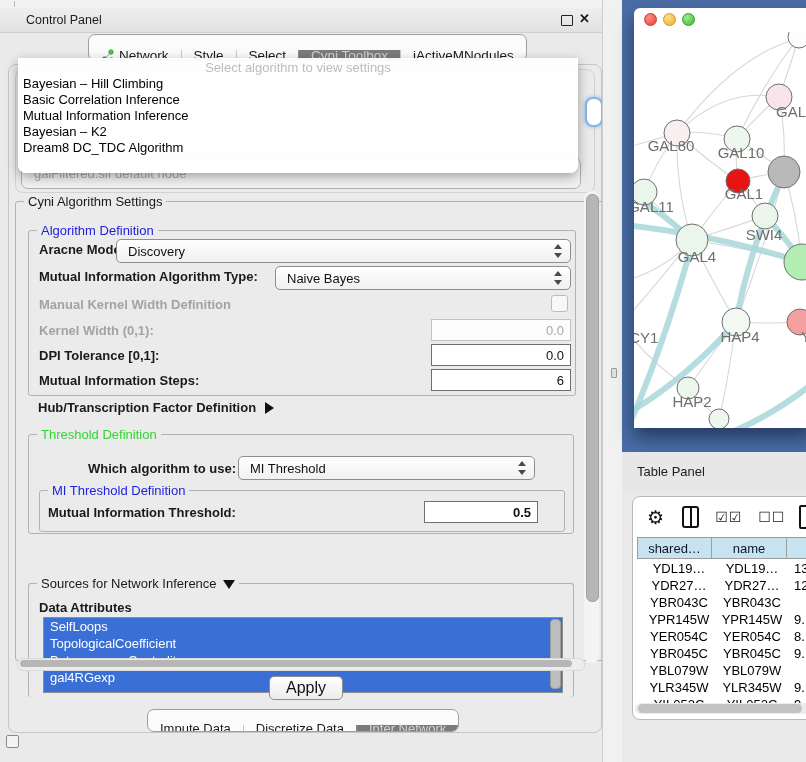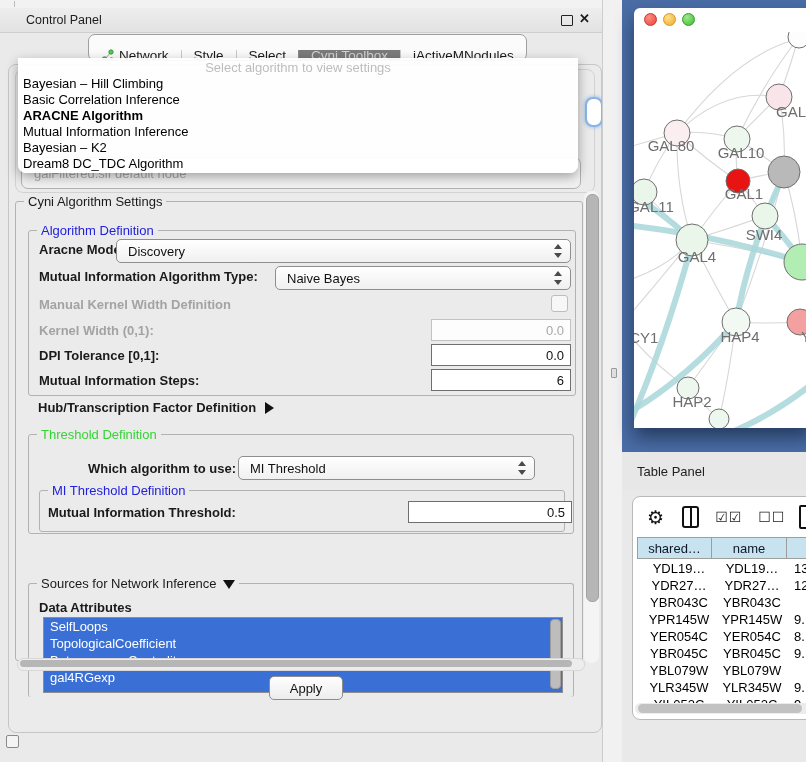--- a/index.html
+++ b/index.html
@@ -79,21 +79,21 @@
   #attr-list::after{content:"";display:block;height:8px;background:var(--selection-blue,#3a6fd6);}
   #attr-vscroll{left:521px;top:35px;width:9px;height:68px;border-radius:4px;background:#bdbdbd;border:1px solid #9e9e9e;}
 
   
   #settings-vscroll-track{left:575px;top:126px;width:15px;height:472px;background:#f4f4f4;border-radius:7px;}
   #settings-vscroll-thumb{left:2px;top:3px;width:11px;height:406px;background:#b6b6b6;border:1px solid #a2a2a2;border-radius:6px;position:absolute;}
   #hscroll-track{left:8px;top:593px;width:566px;height:11px;background:#ededed;border:1px solid #d8d8d8;border-radius:6px;}
   #hscroll-thumb{left:2px;top:1px;width:552px;height:7px;background:#b6b6b6;border-radius:4px;position:absolute;}
 
   #apply-btn{left:260px;top:611px;width:72px;height:22px;border:1px solid #8e8e8e;border-radius:5px;
-             background:linear-gradient(#ffffff,#ececec);font-size:13px;color:#111;
+             background:linear-gradient(#ffffff,#ececec);font-size:16px;color:#111;
              display:flex;align-items:center;justify-content:center;}
 
   #mini-icon{left:6px;top:735px;width:11px;height:11px;border:1px solid #8a8a8a;border-radius:2px;background:#f4f4f4;}
 
   
   #algo-dropdown{left:18px;top:58px;width:560px;height:115px;background:rgba(255,255,255,0.94);
                  border-radius:0 0 8px 8px;box-shadow:0 4px 12px rgba(0,0,0,0.35);z-index:50;}
   #dd-placeholder{height:16px;margin-top:2px;text-align:center;font-size:13px;color:#bdbdbd;}
   .dd-item{height:16px;line-height:16px;padding-left:5px;font-size:13px;color:#000;white-space:nowrap;}
   .dd-item.bold{font-weight:bold;}
@@ -183,21 +183,21 @@
   <div class="abs" id="outer-panel">
 
     <div class="abs" id="ghost-panel"></div>
     <div class="abs ghost-text" id="ghost-inference">Inference Algorithm</div>
     <div class="abs" id="ghost-focus"></div>
     <div class="abs ghost-text" id="ghost-tabledata">Table Data</div>
     <div class="abs" id="network-combo">
       <span>galFiltered.sif default node</span>
     </div>
 
-    <div class="groupbox" id="settings-group" style="left:6px;top:136px;width:566px;height:458px;">
+    <div class="groupbox" id="settings-group" style="left:6px;top:136px;width:566px;height:458px;padding-left:24px;">
       <span class="gb-label">Cyni Algorithm Settings</span>
 
       <div class="groupbox" style="left:12px;top:28px;width:546px;height:164px;">
         <span class="gb-label blue">Algorithm Definition</span>
 
         <span class="flabel" style="left:10px;top:11px;">Aracne Mode:</span>
         <div class="combo" style="left:87px;top:8px;width:455px;">
           <span class="val">Discovery</span>
           <span class="spinner"></span>
         </div>
@@ -230,21 +230,21 @@
 
         <span class="flabel" style="left:59px;top:26px;">Which algorithm to use:</span>
         <div class="combo" style="left:209px;top:21px;width:297px;">
           <span class="val">MI Threshold</span>
           <span class="spinner"></span>
         </div>
 
         <div class="groupbox" style="left:10px;top:55px;width:524px;height:40px;">
           <span class="gb-label blue">MI Threshold Definition</span>
           <span class="flabel" style="left:8px;top:14px;">Mutual Information Threshold:</span>
-          <div class="tfield" style="left:368px;top:10px;width:164px;">0.5</div>
+          <div class="tfield" style="left:384px;top:10px;width:114px;font-weight:bold;">0.5</div>
         </div>
       </div>
 
       <div class="groupbox" style="left:12px;top:345px;width:544px;height:113px;border-bottom:none;margin-top:36px;">
         <span class="gb-label"><span>Sources for Network Inference</span><span class="tri-down"></span></span>
         <span class="flabel" style="left:10px;top:16px;">Data Attributes</span>
         <div class="abs" id="attr-list">
           <div class="attr-item">SelfLoops</div>
           <div class="attr-item">TopologicalCoefficient</div>
           <div class="attr-item">BetweennessCentrality</div>
@@ -256,27 +256,37 @@
 
     <div class="abs" id="settings-vscroll-track">
       <div id="settings-vscroll-thumb"></div>
     </div>
     <div class="abs" id="hscroll-track">
       <div id="hscroll-thumb"></div>
     </div>
 
     <div class="abs" id="apply-btn">Apply</div>
 
+    <div class="tabbar abs" id="bottom-tabs" style="position:absolute;left:138px;top:644px;height:21px;">
+      <div class="tab">
+          <span>Impute Data</span>
+        </div>
+      <div class="tab">
+          <span>Discretize Data</span>
+        </div>
+      <div class="tab active">
+          <span>Infer Network</span>
+        </div>
+    </div>
   </div>
 
   <div class="abs" id="algo-dropdown">
     <div id="dd-placeholder">Select algorithm to view settings</div>
     <div class="dd-item">Bayesian – Hill Climbing</div>
     <div class="dd-item">Basic Correlation Inference</div>
-    <div class="dd-item bold">ARACNE Algorithm</div>
     <div class="dd-item">Mutual Information Inference</div>
     <div class="dd-item">Bayesian – K2</div>
     <div class="dd-item">Dream8 DC_TDC Algorithm</div>
   </div>
 
   <div class="abs" id="mini-icon"></div>
 
   <div class="abs" id="splitter"></div>
   <div class="abs" id="splitter-handle"></div>
 

